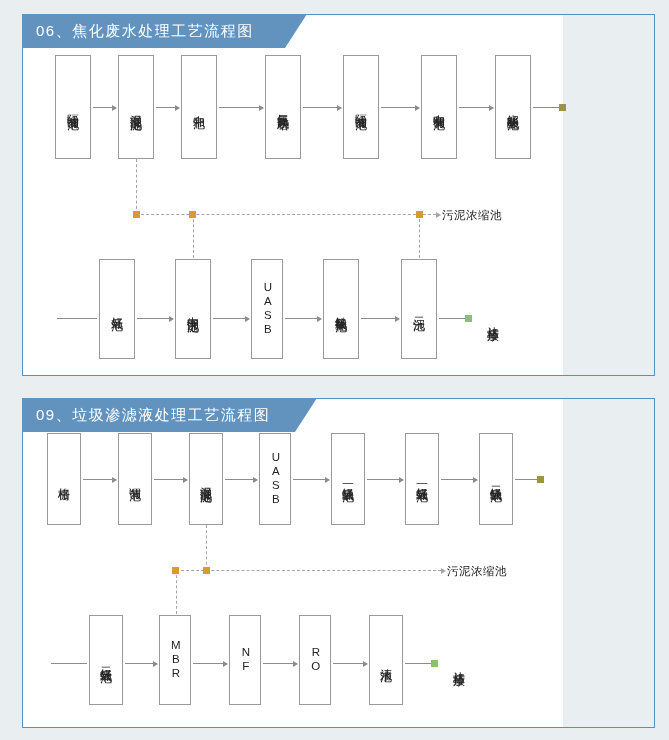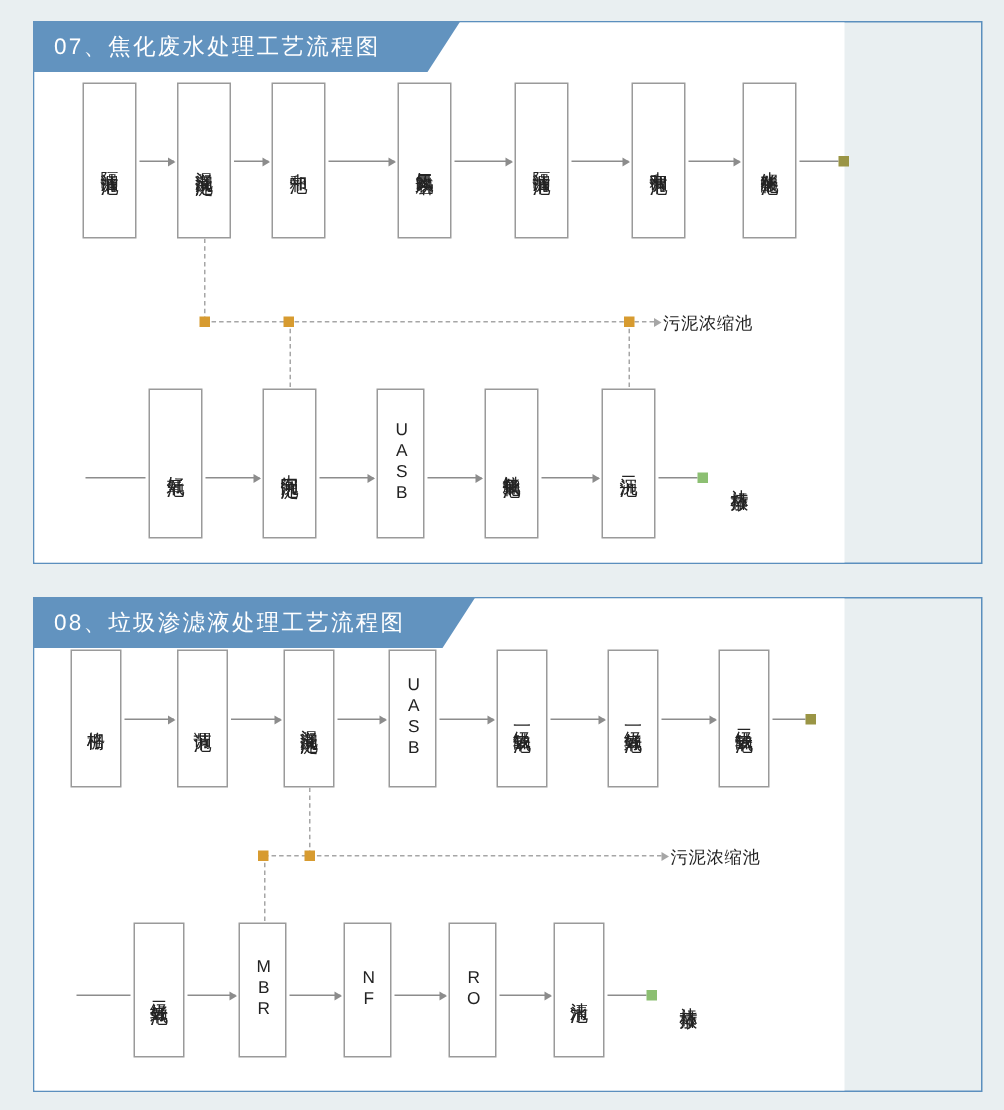--- a/index.html
+++ b/index.html
@@ -232,21 +232,21 @@
     <div class="arrow" style="left:262px; top:303px; width:36px;"></div>
     <div class="arrow" style="left:338px; top:303px; width:38px;"></div>
     <div class="plainline" style="left:416px; top:303px; width:26px;"></div>
     <div class="sq green" style="left:442px; top:300px;"></div>
     <div class="freelabel" style="left:458px; top:265px; width:24px; height:78px;">
       <span class="vtext">达标排放</span>
     </div>
   </div>
 
   <div class="banner" id="banner-04">
-    <span class="banner-text">07、焦化废水处理工艺流程图</span>
+    <span class="banner-text">06、焦化废水处理工艺流程图</span>
   </div>
 
   <div class="panel" id="panel-05">
     <div class="panel-canvas"></div>
 
     <div class="node" style="left:24px;  top:34px; width:34px; height:92px;">
       <span class="vtext">格栅</span>
     </div>
     <div class="node" style="left:95px;  top:34px; width:34px; height:92px;">
       <span class="vtext">调节池</span>
@@ -305,16 +305,16 @@
     <div class="arrow" style="left:240px; top:264px; width:34px;"></div>
     <div class="arrow" style="left:310px; top:264px; width:34px;"></div>
     <div class="plainline" style="left:382px; top:264px; width:26px;"></div>
     <div class="sq green" style="left:408px; top:261px;"></div>
     <div class="freelabel" style="left:424px; top:226px; width:24px; height:78px;">
       <span class="vtext">达标排放</span>
     </div>
   </div>
 
   <div class="banner" id="banner-05">
-    <span class="banner-text">08、垃圾渗滤液处理工艺流程图</span>
+    <span class="banner-text">09、垃圾渗滤液处理工艺流程图</span>
   </div>
 
 </div>
 
 </body></html>

